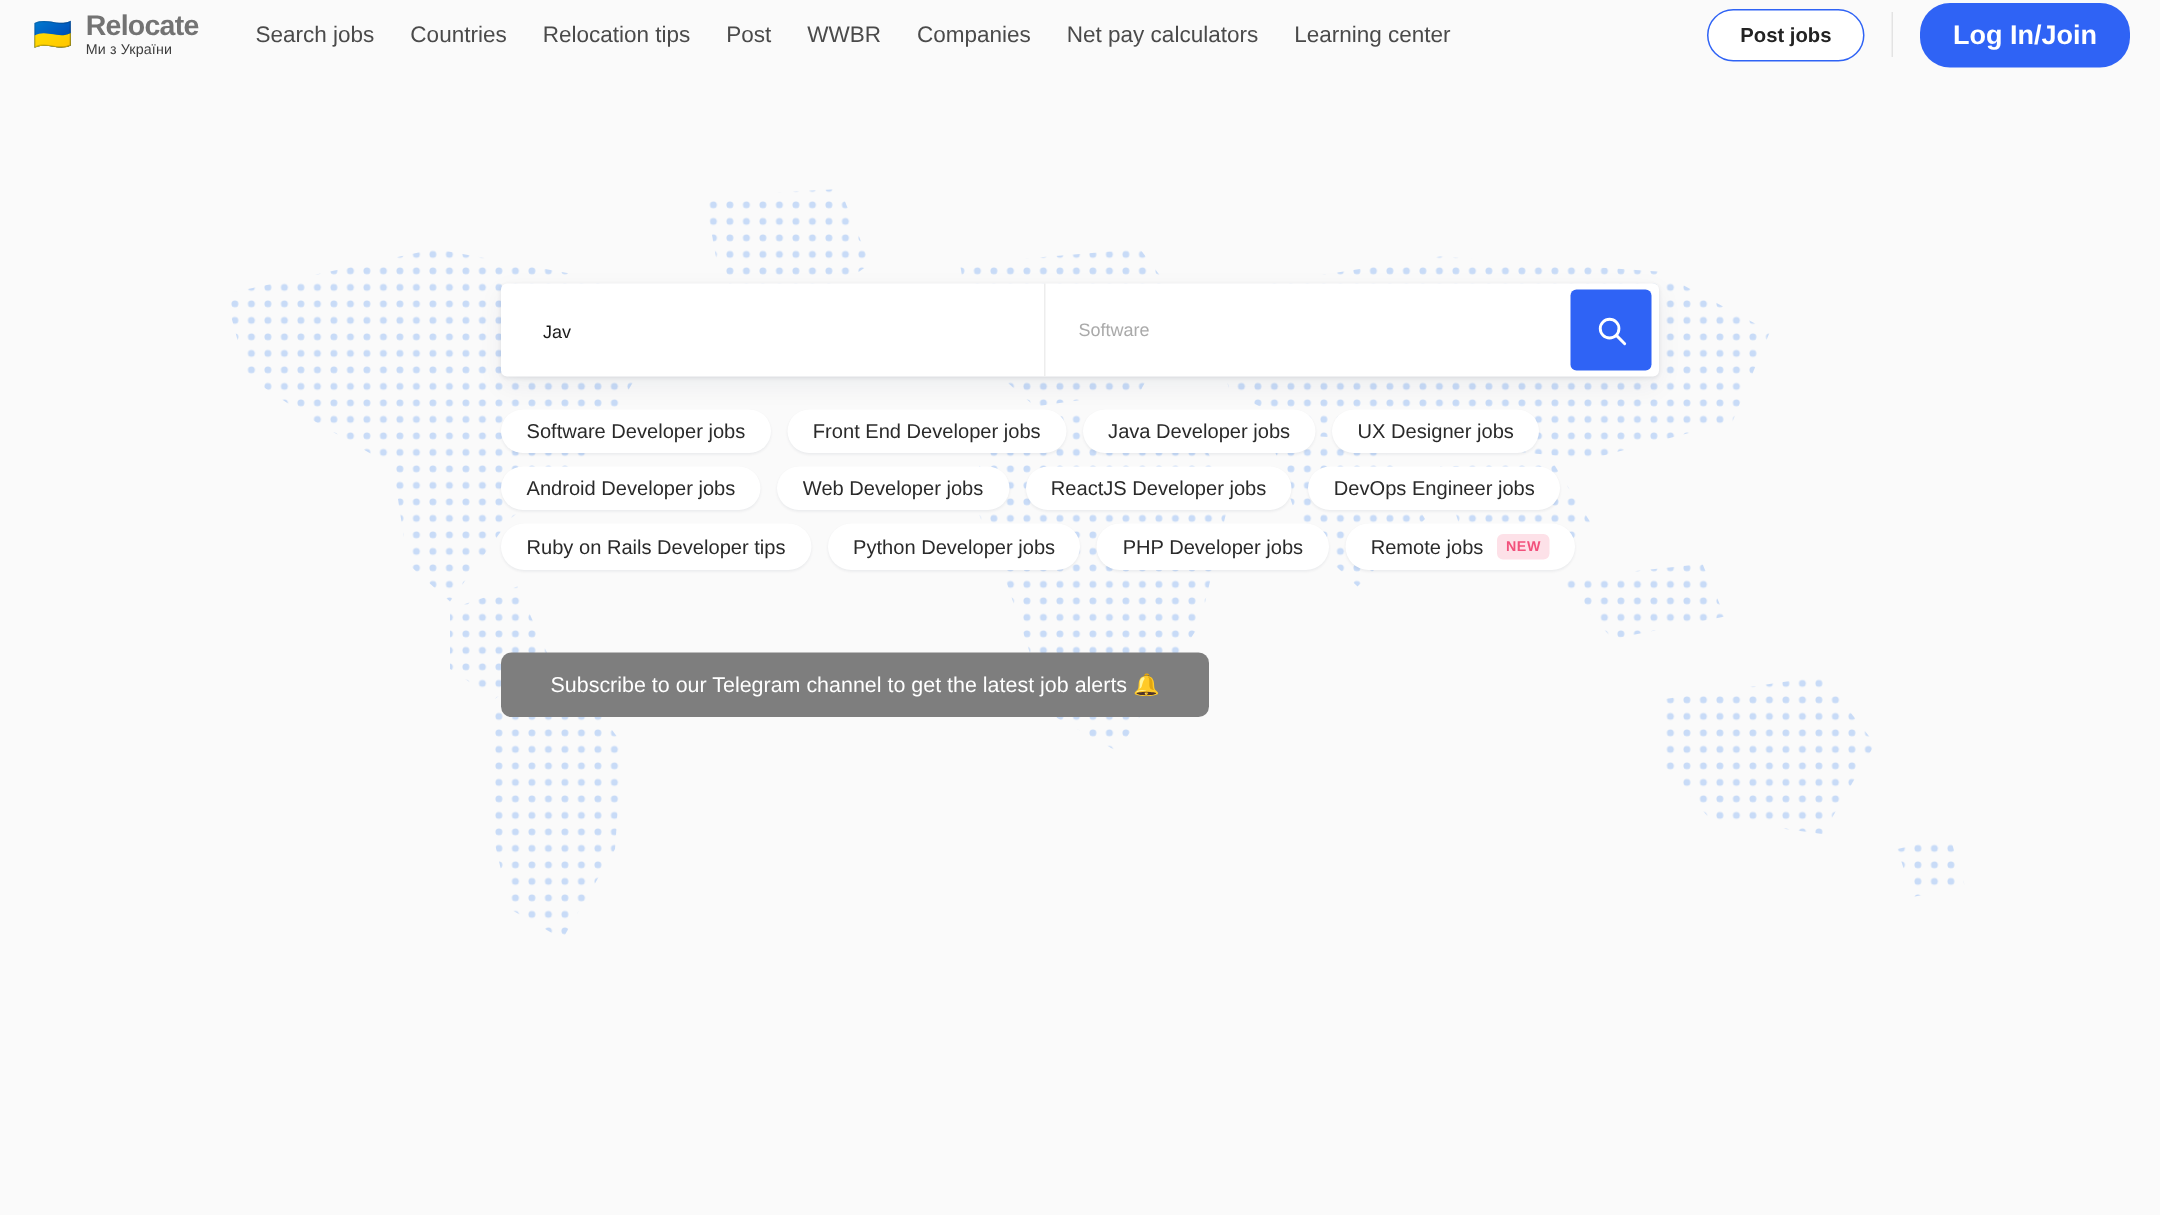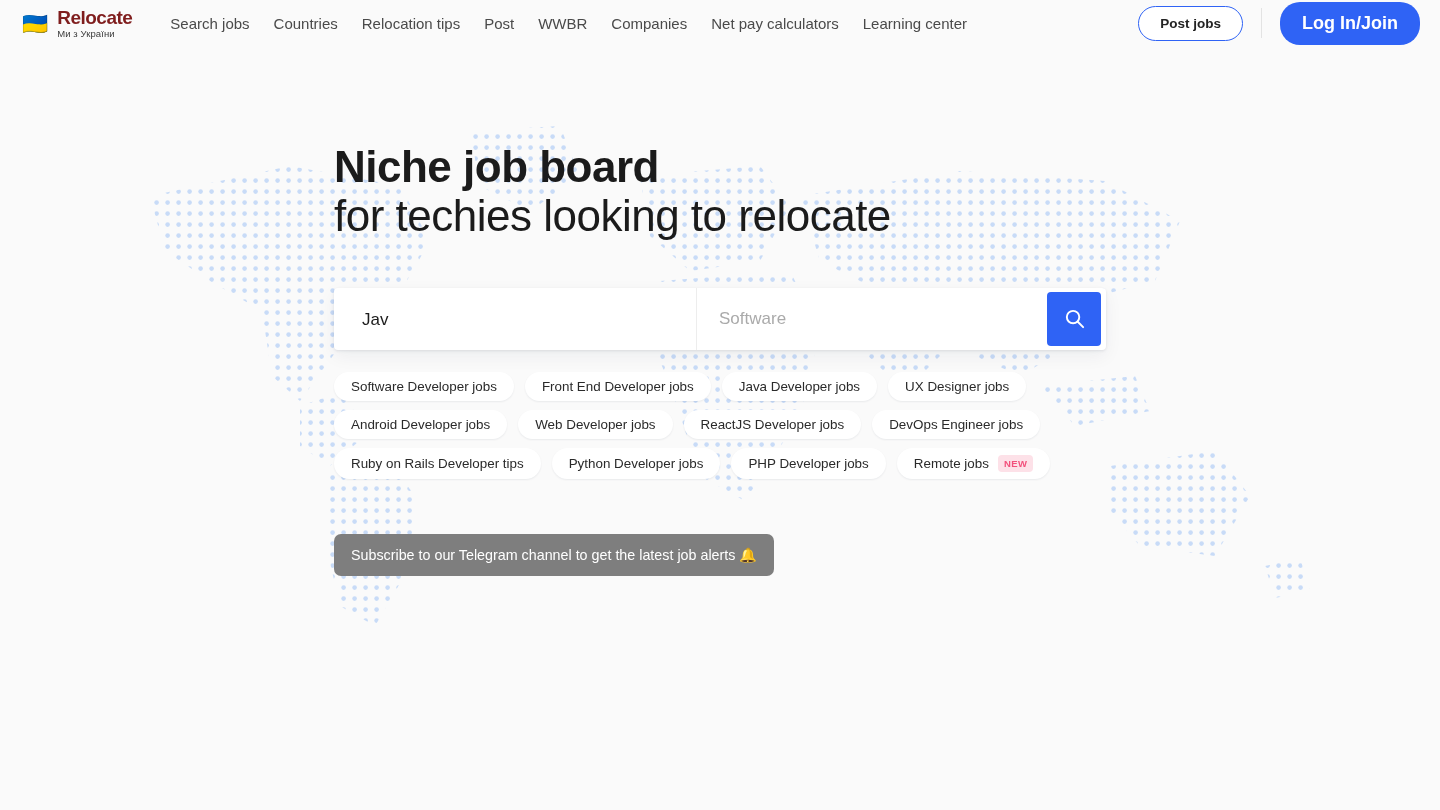--- a/index.html
+++ b/index.html
@@ -15,21 +15,21 @@
   .header{
     position:relative; z-index:20;
     height:46px; width:1440px;
     background:#fafafa;
     display:flex; align-items:center;
     padding:0 20px 0 22px;
   }
   .brand{ display:flex; align-items:center; gap:9px; flex-shrink:0; }
   .flag{ font-size:21px; line-height:1; filter:saturate(1.05); }
   .brand-text{ display:flex; flex-direction:column; line-height:1; }
-  .brand-name{ font-size:19px; font-weight:bold; letter-spacing:-.5px; color:#7f1d1d; }
+  .brand-name{ font-size:19px; font-weight:bold; letter-spacing:-.5px; color:#737373; }
   .brand-sub{ font-size:9.5px; color:#3c3c3c; margin-top:2px; letter-spacing:.1px; }
 
   .nav{ display:flex; align-items:center; gap:0; margin-left:26px; }
   .nav a{
     font-size:15px; color:#4a4a4a; text-decoration:none;
     padding:6px 12px; white-space:nowrap; border-radius:5px;
   }
 
   .header-right{ margin-left:auto; display:flex; align-items:center; }
   .btn-post{
@@ -76,21 +76,21 @@
   .searchbar{
     margin-top:47px;
     width:772px; height:62px;
     background:#fff;
     border-radius:4px;
     display:flex; align-items:center;
     box-shadow:0 1px 3px rgba(20,30,60,.10), 0 6px 18px rgba(20,30,60,.06);
   }
   .field{
     height:62px; display:flex; align-items:center;
-    padding:0 22px; font-size:17px;
+    padding:0 22px; font-size:12px;
   }
   .field.job{ width:387px; color:#1c1c1c; }
   .field.country{ flex:1; color:#aaaaaa; }
   .vsep{ width:1px; height:62px; background:#ededed; }
   .search-btn{
     width:54px; height:54px; margin-right:5px;
     background:#2f63f5; border:none; border-radius:4px;
     display:flex; align-items:center; justify-content:center;
     cursor:pointer; flex-shrink:0;
   }
@@ -113,21 +113,21 @@
     font-size:9.5px; font-weight:bold; letter-spacing:.4px;
     padding:3px 6px; border-radius:4px;
   }
 
   
   .telegram{
     margin-top:55px;
     display:inline-flex; align-items:center;
     background:#7e7e7e; color:#fff;
     font-size:14.3px;
-    border-radius:7px; padding:13px 17px;
+    border-radius:7px; padding:13px 33px;
     cursor:pointer;
   }
   .job{
     flex:1; padding:26px 28px 24px 28px;
   }
 </style>
 </head>
 <body>
 
 <div class="header">
@@ -186,24 +186,20 @@
 
           <path d="M1110 420 L1215 405 L1250 450 L1215 510 L1140 500 L1105 460 Z"></path>
           <path d="M1265 520 L1300 512 L1310 545 L1275 552 Z"></path>
         </g>
       </mask>
     </defs>
     <rect x="0" y="0" width="1440" height="617" fill="url(#dotgrid)" mask="url(#mapmask)"></rect>
   </svg>
 
   <div class="hero-inner">
-    <h1 class="hero-title">
-      <span class="l1">Niche job board</span>
-      <span class="l2">for techies looking to relocate</span>
-    </h1>
 
     <div class="searchbar">
       <div class="field job">Jav</div>
       <div class="vsep"></div>
       <div class="field country">Software</div>
       <button class="search-btn">
         <svg width="23" height="23" viewBox="0 0 24 24" fill="none" stroke="#fff" stroke-width="2" stroke-linecap="round">
           <circle cx="10.5" cy="10.5" r="6.5"></circle>
             <line x1="15.4" y1="15.4" x2="21" y2="21"></line>
         </svg>

